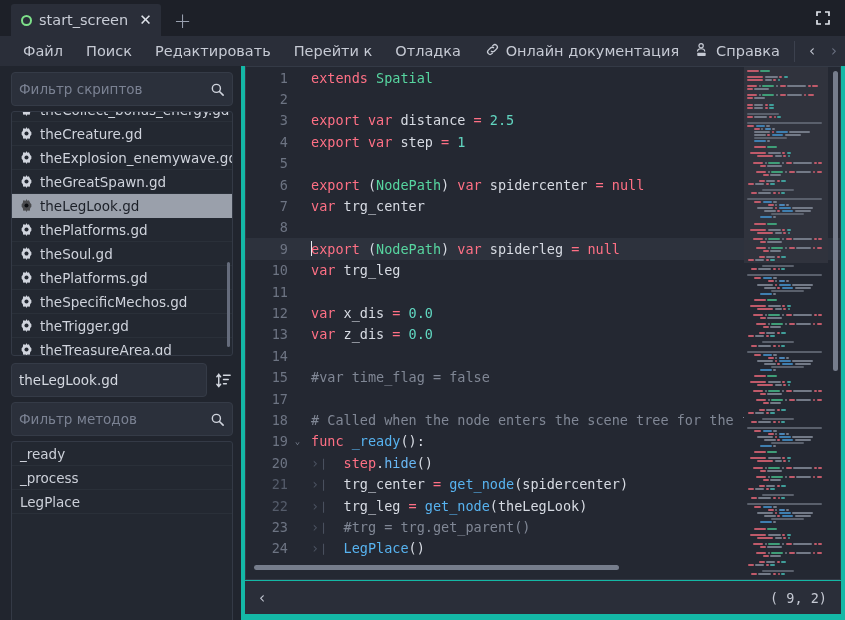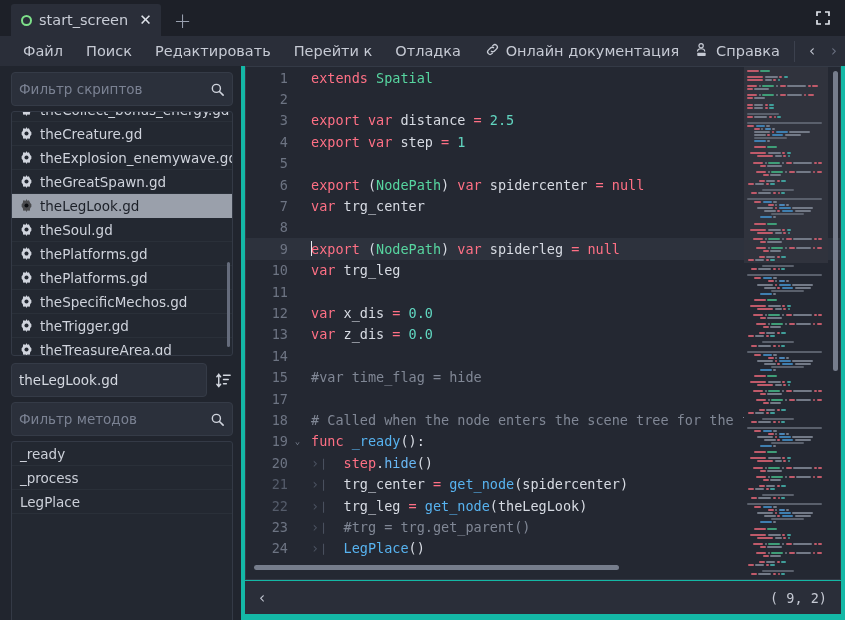--- a/index.html
+++ b/index.html
@@ -302,28 +302,28 @@
               <path fill="#d0d4dd" d="M8 0l1 2 2-.6L12.6 5l1.4 1.4V9.6L12.6 11l-.6 3.6L9 14l-1 2-1-2-3 .6L3.4 11 2 9.6V6.4L3.4 5 4 1.4 7 2z"></path>
               <circle cx="8" cy="8" r="2.5" fill="#232831"></circle>
             </svg>
             <span>theLegLook.gd</span>
           </div>
           <div class="sl-row">
             <svg class="gear-i" viewBox="0 0 16 16">
               <path fill="#d0d4dd" d="M8 0l1 2 2-.6L12.6 5l1.4 1.4V9.6L12.6 11l-.6 3.6L9 14l-1 2-1-2-3 .6L3.4 11 2 9.6V6.4L3.4 5 4 1.4 7 2z"></path>
               <circle cx="8" cy="8" r="2.5" fill="#232831"></circle>
             </svg>
+            <span>thePlatforms.gd</span>
+          </div>
+          <div class="sl-row">
+            <svg class="gear-i" viewBox="0 0 16 16">
+              <path fill="#d0d4dd" d="M8 0l1 2 2-.6L12.6 5l1.4 1.4V9.6L12.6 11l-.6 3.6L9 14l-1 2-1-2-3 .6L3.4 11 2 9.6V6.4L3.4 5 4 1.4 7 2z"></path>
+              <circle cx="8" cy="8" r="2.5" fill="#232831"></circle>
+            </svg>
             <span>theSoul.gd</span>
-          </div>
-          <div class="sl-row">
-            <svg class="gear-i" viewBox="0 0 16 16">
-              <path fill="#d0d4dd" d="M8 0l1 2 2-.6L12.6 5l1.4 1.4V9.6L12.6 11l-.6 3.6L9 14l-1 2-1-2-3 .6L3.4 11 2 9.6V6.4L3.4 5 4 1.4 7 2z"></path>
-              <circle cx="8" cy="8" r="2.5" fill="#232831"></circle>
-            </svg>
-            <span>thePlatforms.gd</span>
           </div>
           <div class="sl-row">
             <svg class="gear-i" viewBox="0 0 16 16">
               <path fill="#d0d4dd" d="M8 0l1 2 2-.6L12.6 5l1.4 1.4V9.6L12.6 11l-.6 3.6L9 14l-1 2-1-2-3 .6L3.4 11 2 9.6V6.4L3.4 5 4 1.4 7 2z"></path>
               <circle cx="8" cy="8" r="2.5" fill="#232831"></circle>
             </svg>
             <span>thePlatforms.gd</span>
           </div>
           <div class="sl-row">
             <svg class="gear-i" viewBox="0 0 16 16">
@@ -388,21 +388,21 @@
         <div class="cl"><span class="lnum">5</span><span class="fold"></span><span class="ctext"></span></div>
         <div class="cl"><span class="lnum">6</span><span class="fold"></span><span class="ctext"><span class="kw">export </span><span class="pln">(</span><span class="typ">NodePath</span><span class="pln">) </span><span class="kw">var </span><span class="pln">spidercenter </span><span class="kw">= </span><span class="kw">null</span></span></div>
         <div class="cl"><span class="lnum">7</span><span class="fold"></span><span class="ctext"><span class="kw">var </span><span class="pln">trg_center</span></span></div>
         <div class="cl"><span class="lnum">8</span><span class="fold"></span><span class="ctext"></span></div>
         <div class="cl cur"><span class="lnum">9</span><span class="fold"></span><span class="ctext"><span class="kw">export </span><span class="pln">(</span><span class="typ">NodePath</span><span class="pln">) </span><span class="kw">var </span><span class="pln">spiderleg </span><span class="kw">= </span><span class="kw">null</span></span><span class="caret" style="left: 65px; top: 3px;"></span></div>
         <div class="cl"><span class="lnum">10</span><span class="fold"></span><span class="ctext"><span class="kw">var </span><span class="pln">trg_leg</span></span></div>
         <div class="cl"><span class="lnum">11</span><span class="fold"></span><span class="ctext"></span></div>
         <div class="cl"><span class="lnum">12</span><span class="fold"></span><span class="ctext"><span class="kw">var </span><span class="pln">x_dis </span><span class="kw">= </span><span class="num">0.0</span></span></div>
         <div class="cl"><span class="lnum">13</span><span class="fold"></span><span class="ctext"><span class="kw">var </span><span class="pln">z_dis </span><span class="kw">= </span><span class="num">0.0</span></span></div>
         <div class="cl"><span class="lnum">14</span><span class="fold"></span><span class="ctext"></span></div>
-        <div class="cl"><span class="lnum">15</span><span class="fold"></span><span class="ctext"><span class="cmt">#var time_flag = hide</span></span></div>
+        <div class="cl"><span class="lnum">15</span><span class="fold"></span><span class="ctext"><span class="cmt">#var time_flag = false</span></span></div>
         <div class="cl"><span class="lnum">17</span><span class="fold"></span><span class="ctext"></span></div>
         <div class="cl"><span class="lnum">18</span><span class="fold"></span><span class="ctext"><span class="cmt"># Called when the node enters the scene tree for the f</span></span></div>
         <div class="cl"><span class="lnum">19</span><span class="fold">⌄</span><span class="ctext"><span class="kw">func </span><span class="fn">_ready</span><span class="pln">():</span></span></div>
         <div class="cl"><span class="lnum">20</span><span class="fold"></span><span class="ctext"><span class="ind">›❘  </span><span class="kw">step</span><span class="pln">.</span><span class="mem">hide</span><span class="pln">()</span></span></div>
         <div class="cl"><span class="lnum dim">21</span><span class="fold"></span><span class="ctext"><span class="ind">›❘  </span><span class="pln">trg_center </span><span class="kw">= </span><span class="fn">get_node</span><span class="pln">(spidercenter)</span></span></div>
         <div class="cl"><span class="lnum dim">22</span><span class="fold"></span><span class="ctext"><span class="ind">›❘  </span><span class="pln">trg_leg </span><span class="kw">= </span><span class="fn">get_node</span><span class="pln">(theLegLook)</span></span></div>
         <div class="cl"><span class="lnum">23</span><span class="fold"></span><span class="ctext"><span class="ind">›❘  </span><span class="cmt">#trg = trg.get_parent()</span></span></div>
         <div class="cl"><span class="lnum">24</span><span class="fold"></span><span class="ctext"><span class="ind">›❘  </span><span class="fn">LegPlace</span><span class="pln">()</span></span></div>
       </div>
 

